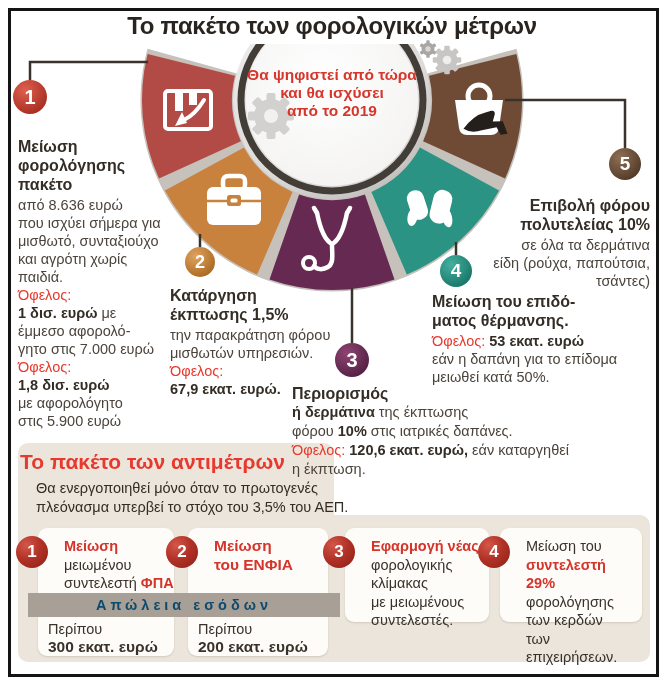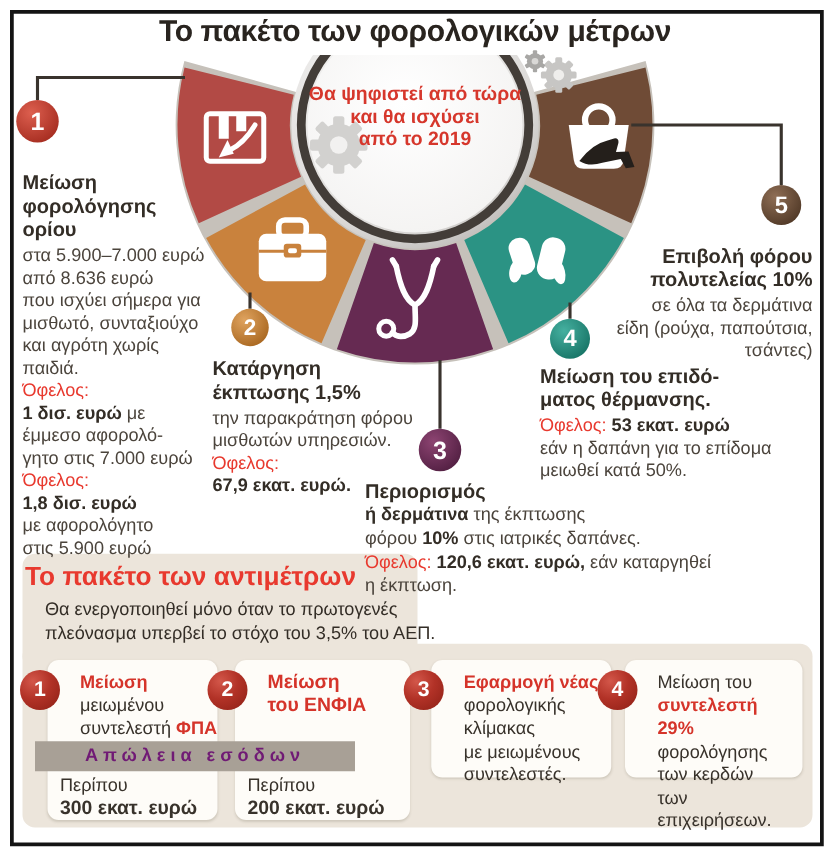--- a/index.html
+++ b/index.html
@@ -15,22 +15,22 @@
   .red{color:#e8392e;}
   .bold{font-weight:bold;color:#332d26;}
   .rightal{text-align:right;}
   
   .beige{position:absolute;background:#ece5db;border-radius:10px;z-index:3;}
   .cm-title{position:absolute;left:20px;top:450px;font-size:21px;font-weight:bold;color:#e8392e;z-index:5;}
   .cm-sub{position:absolute;left:36px;top:479px;font-size:14.5px;line-height:19px;font-weight:normal;color:#332d26;z-index:5;}
   .card{position:absolute;background:#fefcf8;border-radius:9px;box-shadow:0 1px 2px rgba(80,70,50,0.18);z-index:5;}
   .cardtext{padding:9px 6px 6px 26px;font-size:14.5px;line-height:18.5px;color:#38322b;}
   .redbold{color:#d5342a;font-weight:bold;}
-  .band{position:absolute;left:28px;top:593px;width:256px;height:24px;background:#a8a096;z-index:7;
-        text-align:center;line-height:24px;font-weight:bold;font-size:14.5px;color:#701a75;letter-spacing:4px;}
+  .band{position:absolute;left:28px;top:593px;width:312px;height:24px;background:#a8a096;z-index:7;
+        text-align:center;line-height:24px;font-weight:bold;font-size:14.5px;color:#0c4a6e;letter-spacing:4px;}
   .loss{position:absolute;z-index:8;font-size:14.5px;line-height:18px;color:#38322b;}
   .loss .lv{font-weight:bold;font-size:15.5px;}
   .ballhtml{position:absolute;width:32px;height:32px;border-radius:50%;z-index:9;
             background:radial-gradient(circle at 32% 28%, #d3574a 0%, #b23227 45%, #8c1f15 100%);
             color:#fff;font-weight:bold;font-size:17px;text-align:center;line-height:32px;}
 </style>
 </head>
 <body>
 
 <div class="canvas">
@@ -197,24 +197,23 @@
     <g>
       <circle cx="625" cy="164" r="16" fill="url(#bg5)"></circle>
       <text x="625" y="170" text-anchor="middle" font-size="19" font-weight="bold" fill="#fff">5</text>
     </g>
   </svg>
 
   <div class="tblock" style="left:18px;top:137px;width:156px;">
     <div class="mh">
       <span class="ln">Μείωση</span>
       <span class="ln">φορολόγησης</span>
-      <span class="ln">ορίου</span>
+      <span class="ln">πακέτο</span>
     </div>
     <div>
-      <span class="ln">στα 5.900–7.000 ευρώ</span>
       <span class="ln">από 8.636 ευρώ</span>
       <span class="ln">που ισχύει σήμερα για</span>
       <span class="ln">μισθωτό, συνταξιούχο</span>
       <span class="ln">και αγρότη χωρίς παιδιά.</span>
     </div>
     <div>
       <span class="ln red">Όφελος:</span>
       <span class="ln"><span class="bold">1 δισ. ευρώ</span><span> με</span></span>
       <span class="ln">έμμεσο αφορολό-</span>
       <span class="ln">γητο στις 7.000 ευρώ</span>

